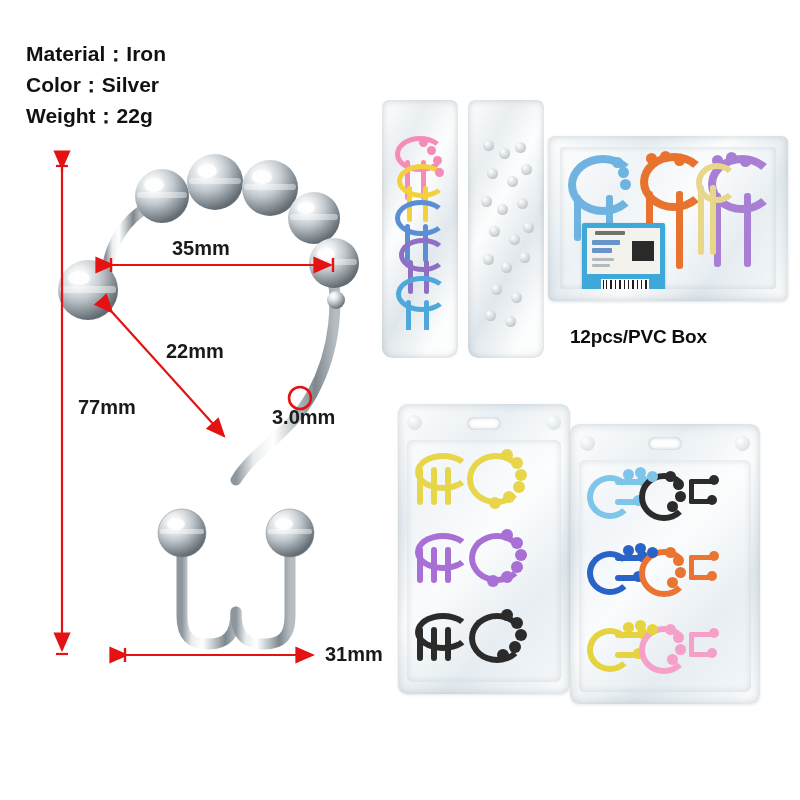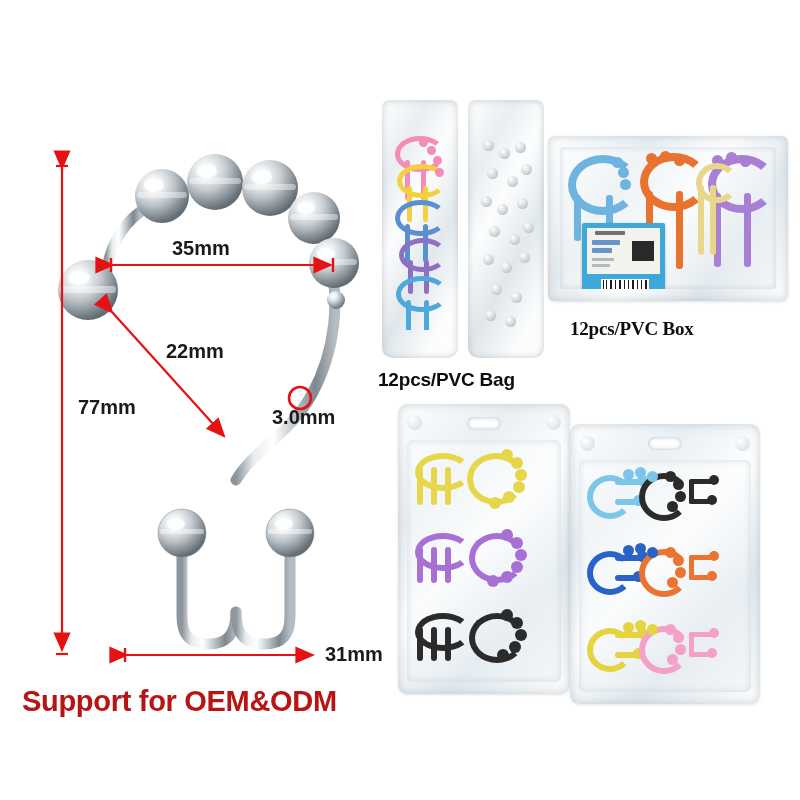--- a/index.html
+++ b/index.html
@@ -23,21 +23,21 @@
   .heading-pack{
     position:absolute;left:434px;top:50px;
     font-size:26px;font-weight:bold;color:#0d0d0d;
     letter-spacing:-0.3px;white-space:nowrap;
   }
   .cap{
     position:absolute;font-size:19px;font-weight:bold;color:#0d0d0d;
     white-space:nowrap;letter-spacing:-0.2px;
   }
   .cap-pvcbag{left:378px;top:369px;}
-  .cap-pvcbox{left:570px;top:318px;font-family:Liberation Serif, serif;}
+  .cap-pvcbox{left:570px;top:326px;}
   .cap-petbox{left:494px;top:729px;}
 
   .oem{
     position:absolute;left:22px;top:685px;
     font-size:29px;font-weight:bold;color:#b81414;
     white-space:nowrap;letter-spacing:-0.3px;
   }
 
   
   .dim-label{
@@ -126,20 +126,25 @@
   .mini-dot{position:absolute;border-radius:50%;background:currentColor;}
 
   
   #product{position:absolute;left:40px;top:150px;width:330px;height:520px;}
 </style>
 </head>
 <body>
 
 <div id="page">
 
+  <div class="spec-block">
+    <div class="spec-line">Material：Iron</div>
+    <div class="spec-line">Color：Silver</div>
+    <div class="spec-line">Weight：22g</div>
+  </div>
 
   <svg id="product" viewBox="0 0 330 520" xmlns="http://www.w3.org/2000/svg">
     <defs>
       <linearGradient id="wireG" x1="0" y1="0" x2="1" y2="0">
         <stop offset="0%" stop-color="#8d969d"></stop>
         <stop offset="18%" stop-color="#e9edef"></stop>
         <stop offset="38%" stop-color="#ffffff"></stop>
         <stop offset="58%" stop-color="#c3cace"></stop>
         <stop offset="80%" stop-color="#7e888f"></stop>
         <stop offset="100%" stop-color="#b6bdc2"></stop>
@@ -304,21 +309,20 @@
           <div class="mini-dot" style="left:24px;top:128px;width:11px;height:11px;background:radial-gradient(circle at 35% 30%,#fff,#c3cbd0 70%,#9aa3a9);"></div>
           <div class="mini-dot" style="left:42px;top:118px;width:11px;height:11px;background:radial-gradient(circle at 35% 30%,#fff,#c3cbd0 70%,#9aa3a9);"></div>
           <div class="mini-dot" style="left:14px;top:150px;width:11px;height:11px;background:radial-gradient(circle at 35% 30%,#fff,#c3cbd0 70%,#9aa3a9);"></div>
           <div class="mini-dot" style="left:34px;top:158px;width:11px;height:11px;background:radial-gradient(circle at 35% 30%,#fff,#c3cbd0 70%,#9aa3a9);"></div>
           <div class="mini-dot" style="left:8px;top:176px;width:11px;height:11px;background:radial-gradient(circle at 35% 30%,#fff,#c3cbd0 70%,#9aa3a9);"></div>
           <div class="mini-dot" style="left:28px;top:182px;width:11px;height:11px;background:radial-gradient(circle at 35% 30%,#fff,#c3cbd0 70%,#9aa3a9);"></div>
         </div>
       </div>
     </div>
   </div>
-  <div class="cap cap-pvcbag">12pcs/PVC Bag</div>
 
   <div class="pack" id="pvc-box">
     <div class="box-shell">
       <div class="box-window">
 
         <div class="mini-hook" style="left:8px;top:8px;color:#6fb4e0;">
           <div class="mini-ring" style="left:0;top:0;width:54px;height:44px;border-width:8px;"></div>
           <div class="mini-leg" style="left:6px;top:40px;width:7px;height:46px;"></div>
           <div class="mini-leg" style="left:38px;top:40px;width:7px;height:46px;"></div>
           <div class="mini-dot" style="left:44px;top:2px;width:11px;height:11px;"></div>
@@ -530,15 +534,14 @@
           <div class="mini-hook" style="left:40px;top:4px;color:#e5d33f;">
             <div class="mini-dot" style="left:0;top:0;width:11px;height:11px;"></div>
             <div class="mini-dot" style="left:12px;top:-2px;width:11px;height:11px;"></div>
             <div class="mini-dot" style="left:24px;top:2px;width:11px;height:11px;"></div>
           </div>
         </div>
       </div>
     </div>
   </div>
 
-  <div class="oem">Support for OEM&amp;ODM</div>
 
 </div>
 
 </body></html>

